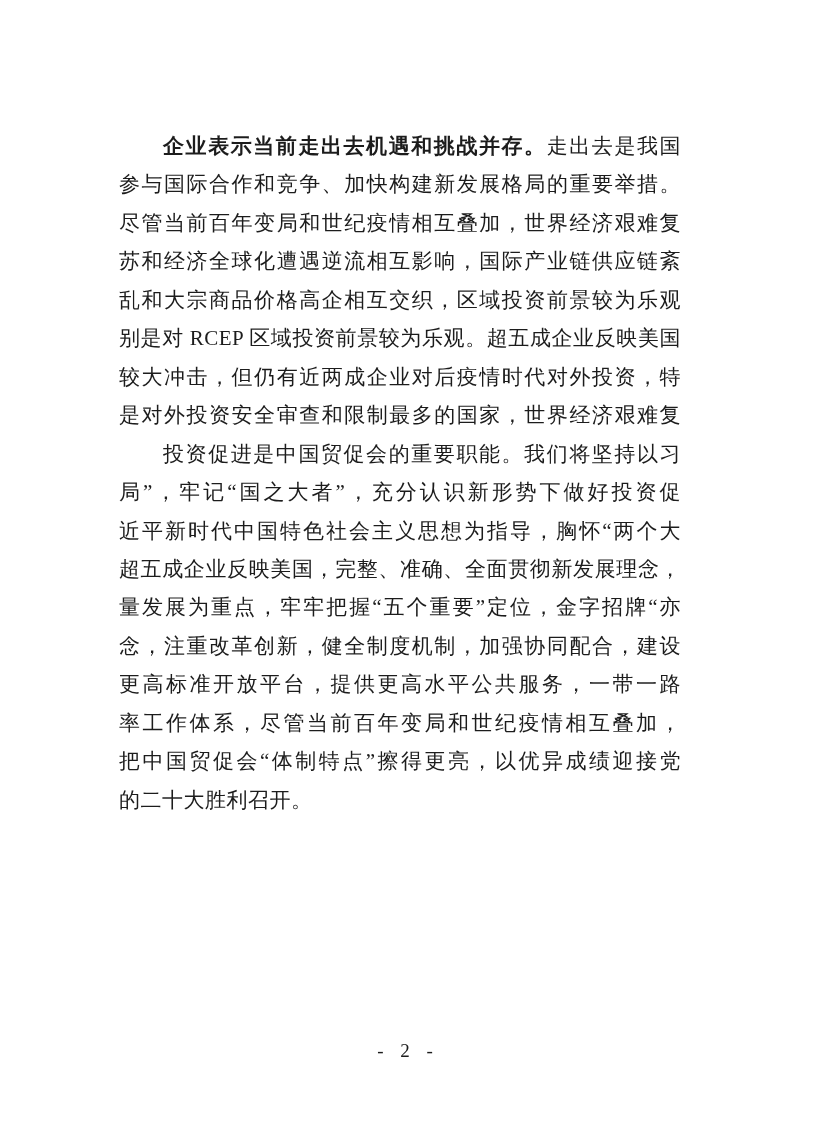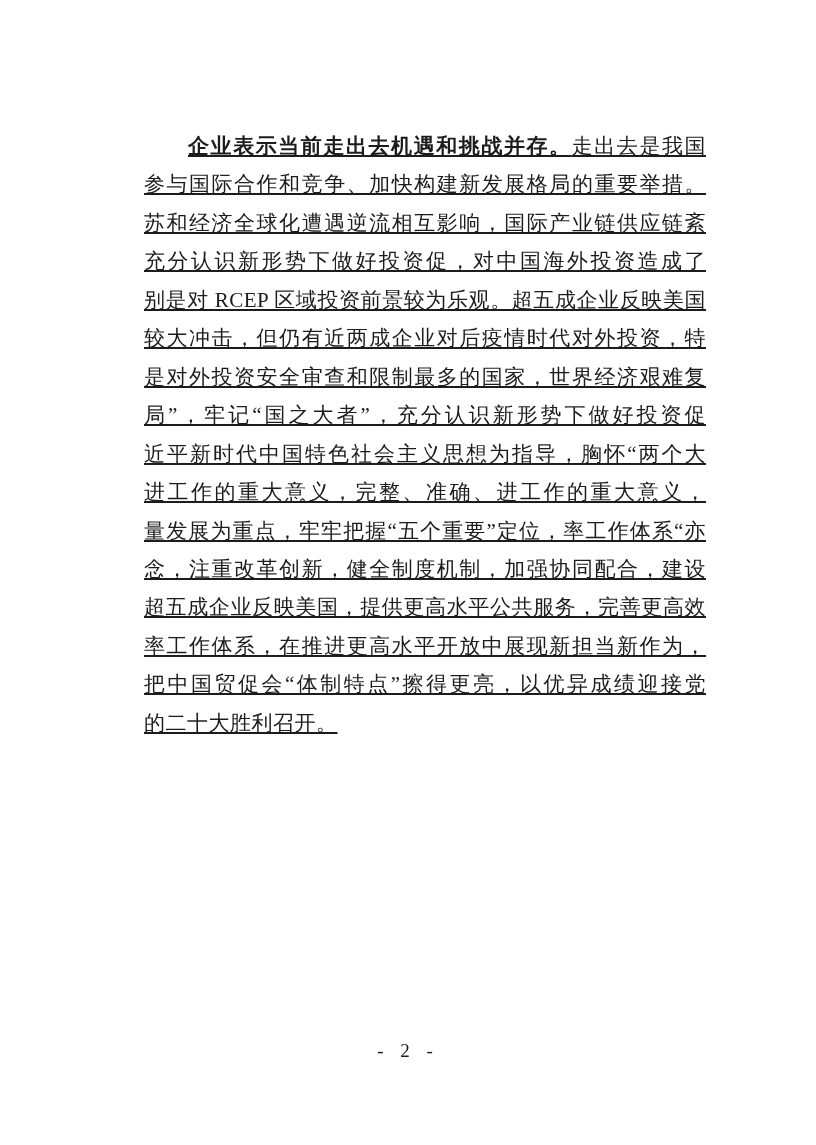--- a/index.html
+++ b/index.html
@@ -11,24 +11,23 @@
     position: relative;
     width: 816px;
     height: 1145px;
     background: #ffffff;
     overflow: hidden;
     font-family: "Liberation Serif", "DejaVu Serif", serif;
     color: #1c1c1c;
   }
   .text-block {
     position: absolute;
-    left: 144px;
+    left: 119px;
     top: 127px;
     width: 562px;
-    text-decoration: underline;
   }
   .line {
     font-size: 21px;
     line-height: 38.46px;
     height: 38.46px;
     overflow: hidden;
     text-align: justify;
     text-align-last: justify;
     white-space: normal;
     letter-spacing: 0.5px;
@@ -54,29 +53,31 @@
     color: #1c1c1c;
   }
 </style>
 </head>
 <body>
 
 <div class="page">
   <div class="text-block">
     <div class="line indent"><span class="lead-bold">企业表示当前走出去机遇和挑战并存。</span><span>走出去是我国</span></div>
     <div class="line">参与国际合作和竞争、加快构建新发展格局的重要举措。</div>
+    <div class="line">尽管当前百年变局和世纪疫情相互叠加，世界经济艰难复</div>
     <div class="line">苏和经济全球化遭遇逆流相互影响，国际产业链供应链紊</div>
-    <div class="line">充分认识新形势下做好投资促，对中国海外投资造成了</div>
+    <div class="line">乱和大宗商品价格高企相互交织，区域投资前景较为乐观</div>
     <div class="line">别是对 RCEP 区域投资前景较为乐观。超五成企业反映美国</div>
     <div class="line">较大冲击，但仍有近两成企业对后疫情时代对外投资，特</div>
     <div class="line">是对外投资安全审查和限制最多的国家，世界经济艰难复</div>
+    <div class="line indent">投资促进是中国贸促会的重要职能。我们将坚持以习</div>
     <div class="line">局”，牢记“国之大者”，充分认识新形势下做好投资促</div>
     <div class="line">近平新时代中国特色社会主义思想为指导，胸怀“两个大</div>
-    <div class="line">进工作的重大意义，完整、准确、进工作的重大意义，</div>
-    <div class="line">量发展为重点，牢牢把握“五个重要”定位，率工作体系“亦</div>
+    <div class="line">超五成企业反映美国，完整、准确、全面贯彻新发展理念，</div>
+    <div class="line">量发展为重点，牢牢把握“五个重要”定位，金字招牌“亦</div>
     <div class="line">念，注重改革创新，健全制度机制，加强协同配合，建设</div>
-    <div class="line">超五成企业反映美国，提供更高水平公共服务，完善更高效</div>
-    <div class="line">率工作体系，在推进更高水平开放中展现新担当新作为，</div>
+    <div class="line">更高标准开放平台，提供更高水平公共服务，一带一路</div>
+    <div class="line">率工作体系，尽管当前百年变局和世纪疫情相互叠加，</div>
     <div class="line">把中国贸促会“体制特点”擦得更亮，以优异成绩迎接党</div>
     <div class="line short">的二十大胜利召开。</div>
   </div>
   <div class="page-number">- 2 -</div>
 </div>
 
 </body></html>

